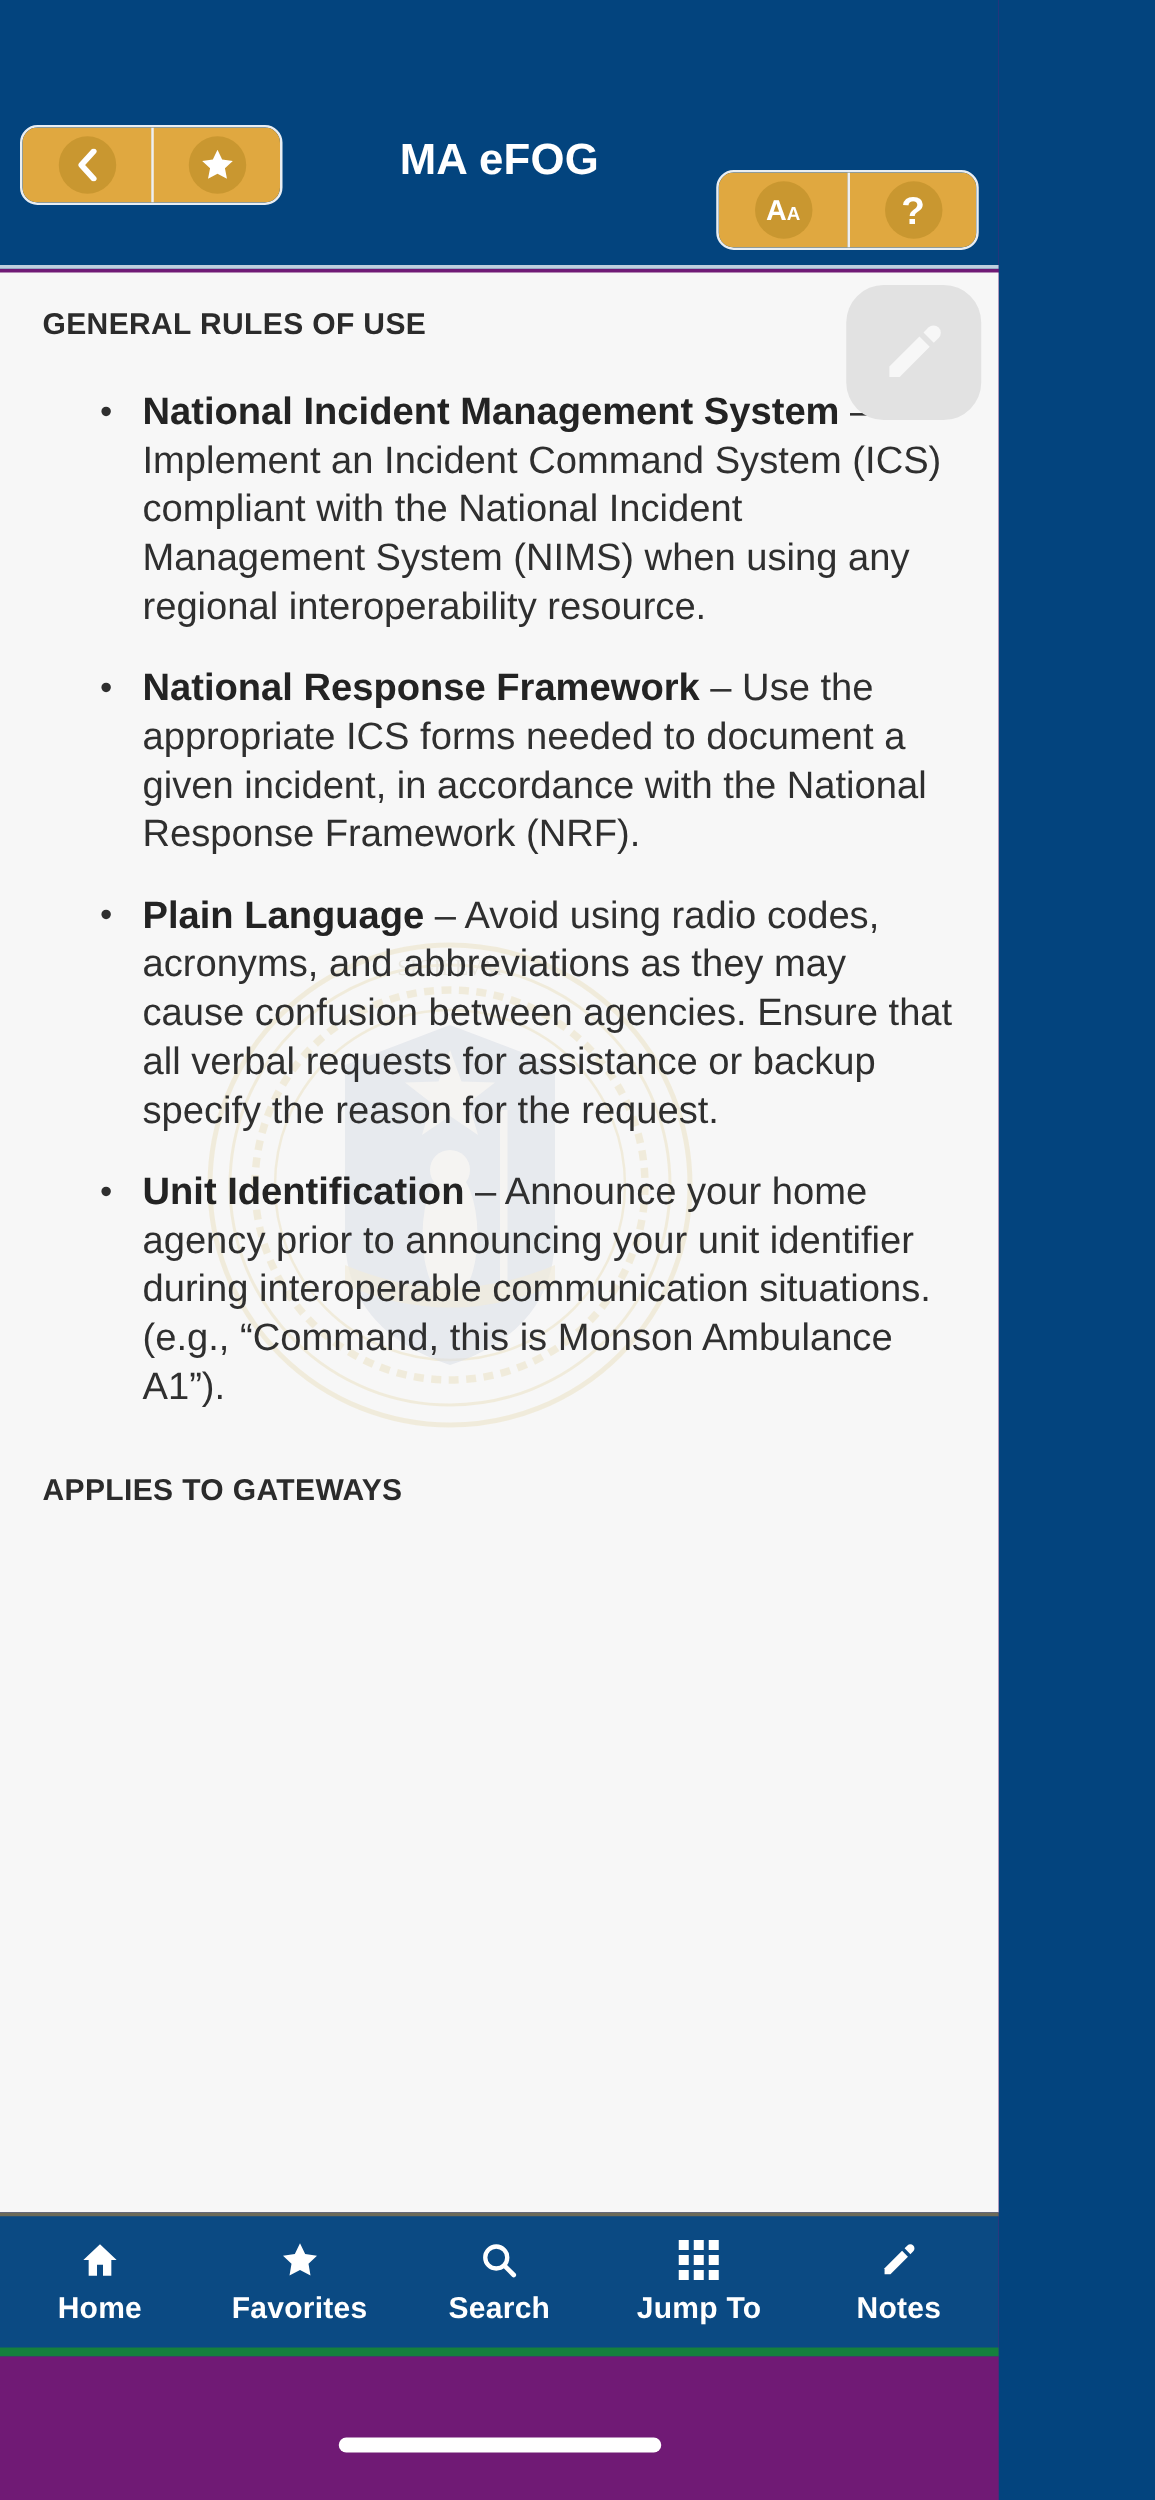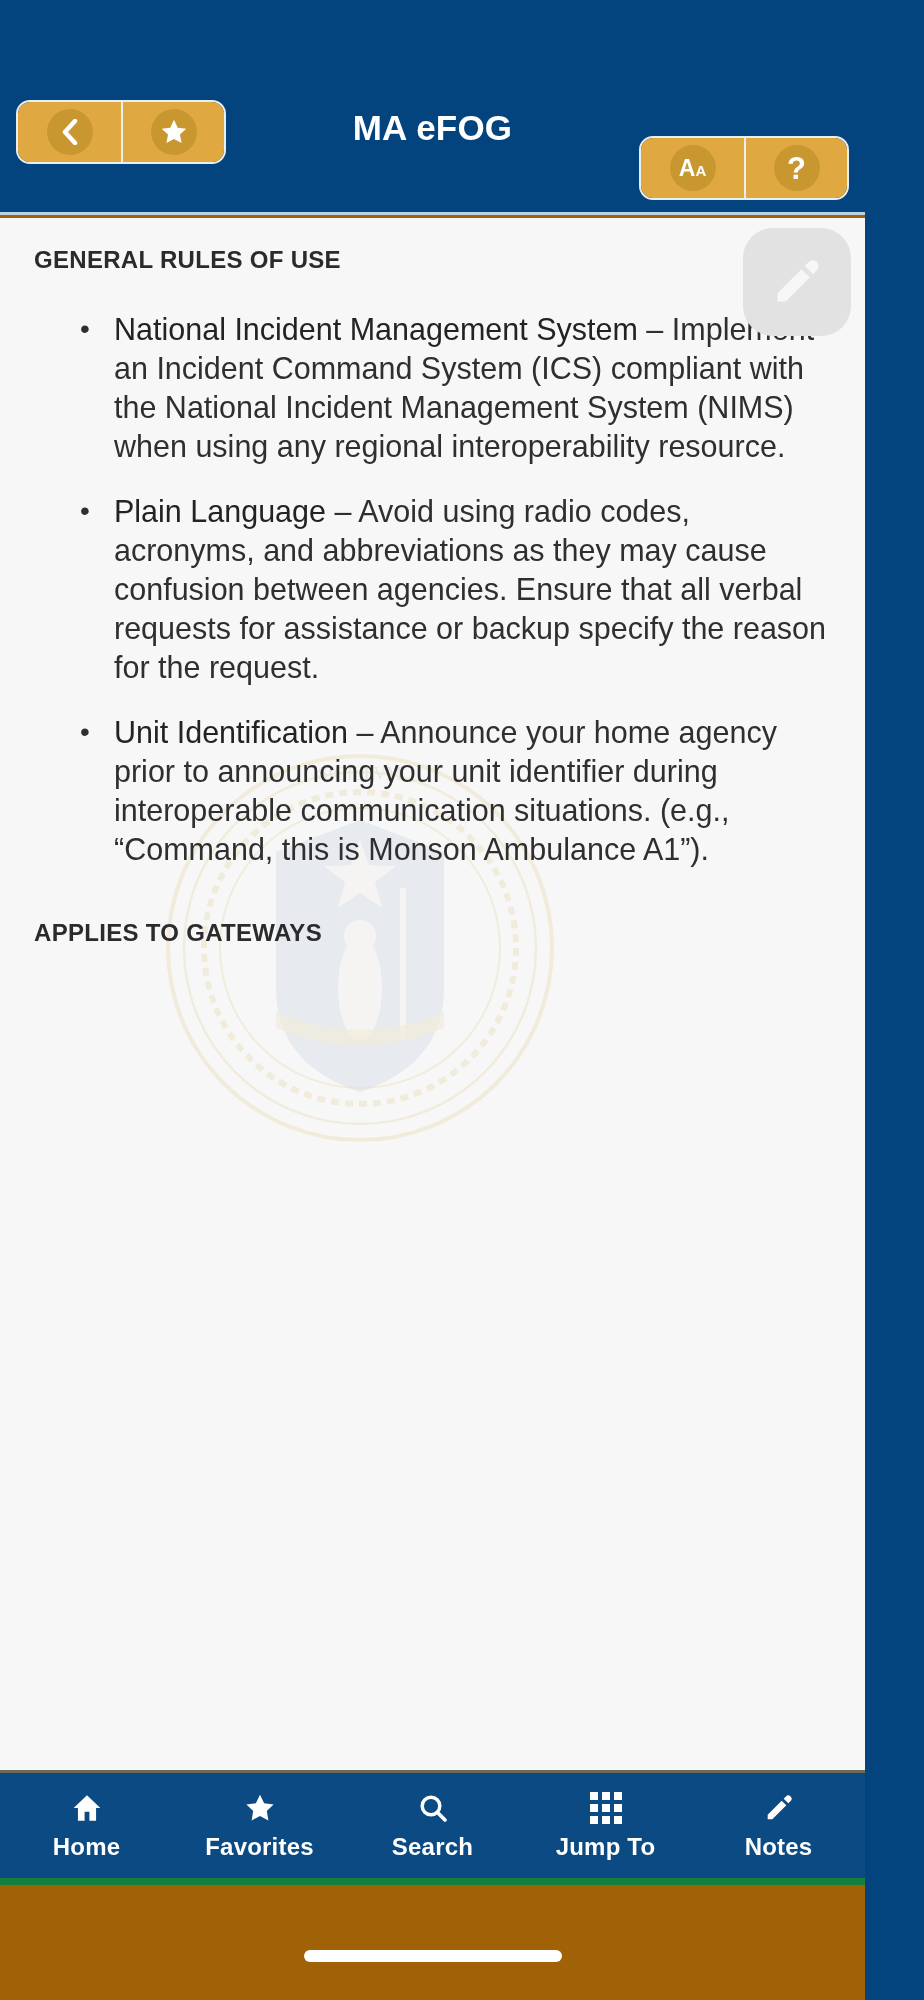--- a/index.html
+++ b/index.html
@@ -7,23 +7,23 @@
   html, body {
     width: 924px;
     height: 2000px;
     background: #03447E;
     font-family: "Liberation Sans", sans-serif;
     overflow: hidden;
   }
 
   #app {
     position: relative;
-    width: 865px;
+    width: 799px;
     height: 2000px;
-    background: #a16207;
+    background: #701a75;
     overflow: hidden;
   }
 
   
   .status-area {
     height: 80px;
     background: #03447E;
   }
 
   
@@ -140,21 +140,21 @@
     padding-left: 34px;
   }
   ul.rules li:before {
     content: "\2022";
     position: absolute;
     left: 0;
     top: -1px;
     font-size: 28px;
     color: #2F2F2F;
   }
-  ul.rules li b { font-weight: normal; color: #232323; }
+  ul.rules li b { font-weight: bold; color: #232323; }
 
   
   .edit-fab {
     position: absolute;
     top: 10px;
     right: 14px;
     width: 108px;
     height: 108px;
     border-radius: 30px;
     background: #E2E2E2;
@@ -283,20 +283,23 @@
 
     <div class="doc">
 
       <div class="section-heading">GENERAL RULES OF USE</div>
 
       <ul class="rules">
         <li>
           <b>National Incident Management System</b><span> – Implement an Incident Command System (ICS) compliant with the National Incident Management System (NIMS) when using any regional interoperability resource.</span>
         </li>
         <li>
+          <b>National Response Framework</b><span> – Use the appropriate ICS forms needed to document a given incident, in accordance with the National Response Framework (NRF).</span>
+        </li>
+        <li>
           <b>Plain Language</b><span> – Avoid using radio codes, acronyms, and abbreviations as they may cause confusion between agencies. Ensure that all verbal requests for assistance or backup specify the reason for the request.</span>
         </li>
         <li>
           <b>Unit Identification</b><span> – Announce your home agency prior to announcing your unit identifier during interoperable communication situations. (e.g., “Command, this is Monson Ambulance A1”).</span>
         </li>
       </ul>
 
       <div class="section-heading second">APPLIES TO GATEWAYS</div>
 
 

